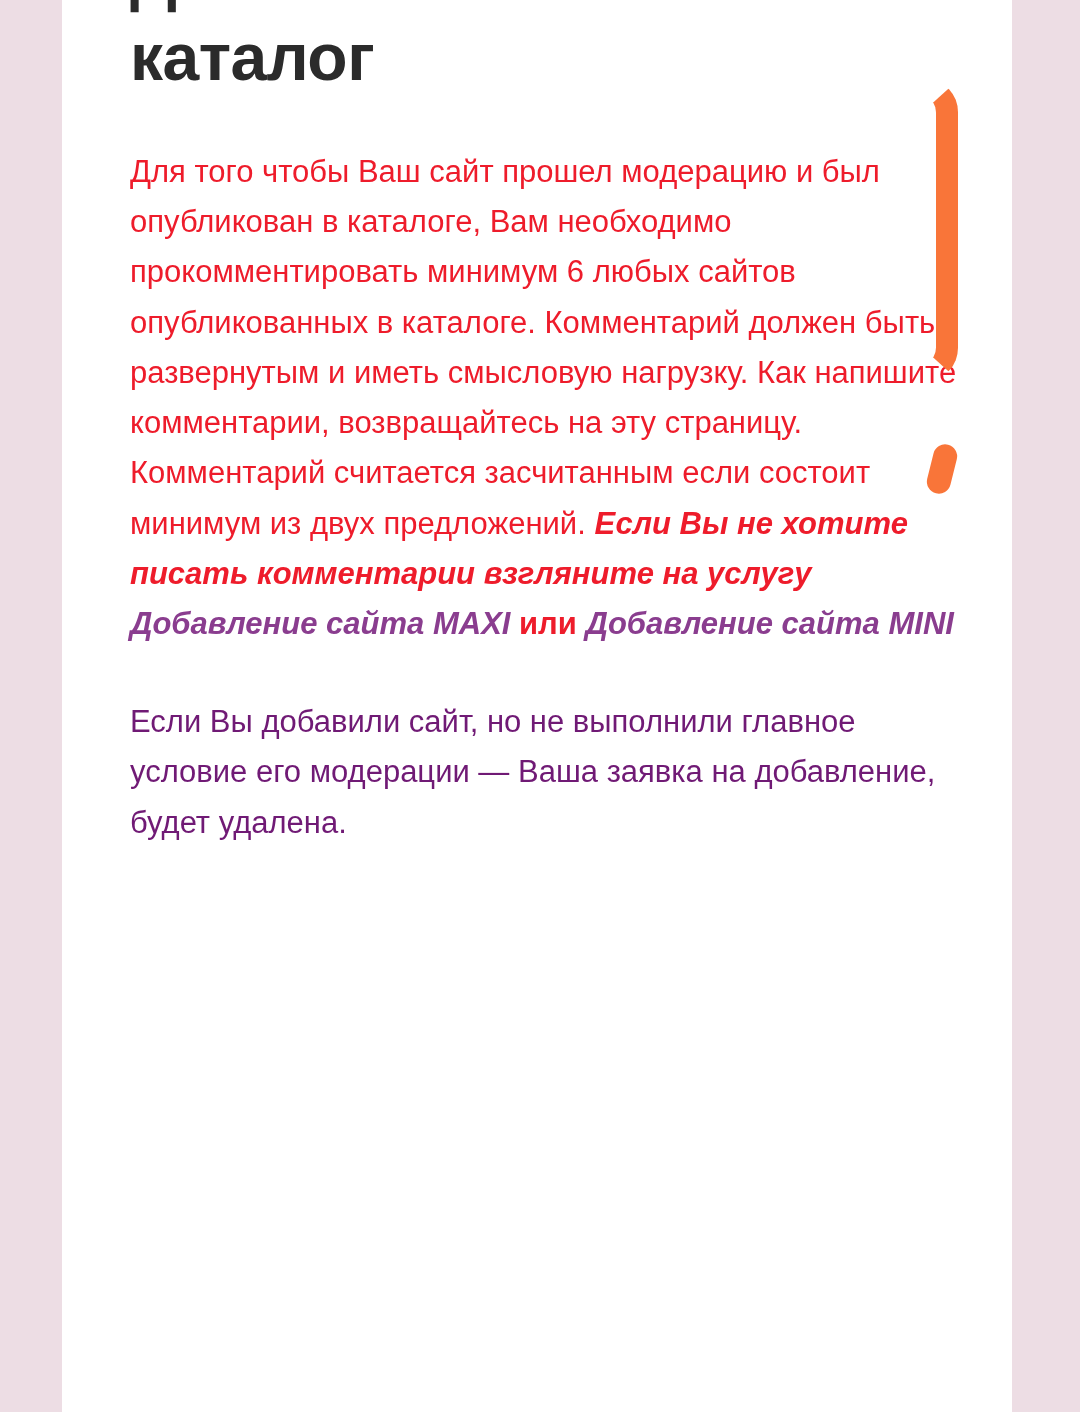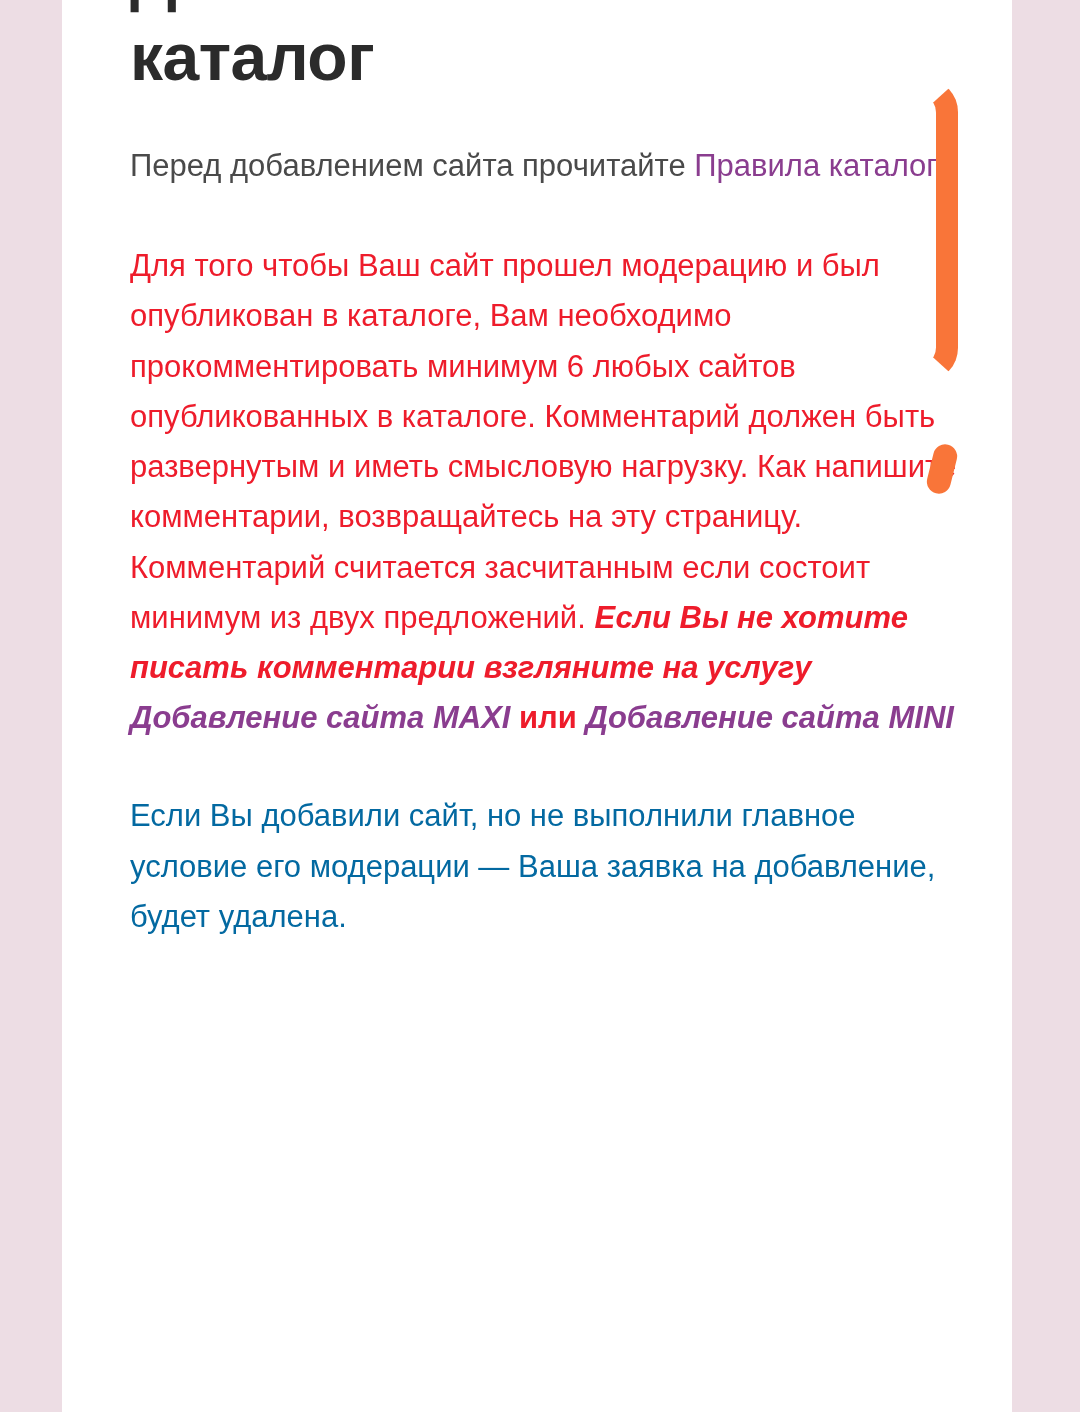--- a/index.html
+++ b/index.html
@@ -83,21 +83,21 @@
   .warning .or {
     color: #ee1c2b;
     font-weight: 700;
   }
 
   .notice {
     margin: 0;
     padding-top: 48px;
     font-size: 31px;
     line-height: 1.62;
-    color: #0369a1;
+    color: #701a75;
     font-weight: 400;
   }
 
   
   .mark-bracket {
     position: absolute;
     left: 928px;
     top: 80px;
     width: 30px;
     height: 300px;
@@ -120,21 +120,20 @@
   }
 </style>
 </head>
 <body>
 
 <div class="page">
   <div class="content">
 
     <h1 class="page-title">Добавление сайта в каталог</h1>
 
-    <p class="intro"><span>Перед добавлением сайта прочитайте </span><a class="rules-link" href="#">Правила каталога</a></p>
 
     <p class="warning"><span>Для того чтобы Ваш сайт прошел модерацию и был опубликован в каталоге, Вам необходимо прокомментировать минимум 6 любых сайтов опубликованных в каталоге. Комментарий должен быть развернутым и иметь смысловую нагрузку. Как напишите комментарии, возвращайтесь на эту страницу. Комментарий считается засчитанным если состоит минимум из двух предложений. </span><span class="strong">Если Вы не хотите писать комментарии взгляните на услугу </span><a class="svc-link" href="#">Добавление сайта MAXI</a><span class="or"> или </span><a class="svc-link" href="#">Добавление сайта MINI</a></p>
 
     <p class="notice">Если Вы добавили сайт, но не выполнили главное условие его модерации — Ваша заявка на добавление, будет удалена.</p>
 
   </div>
 </div>
 
 <div class="mark-bracket"></div>
 <div class="mark-tick"></div>

